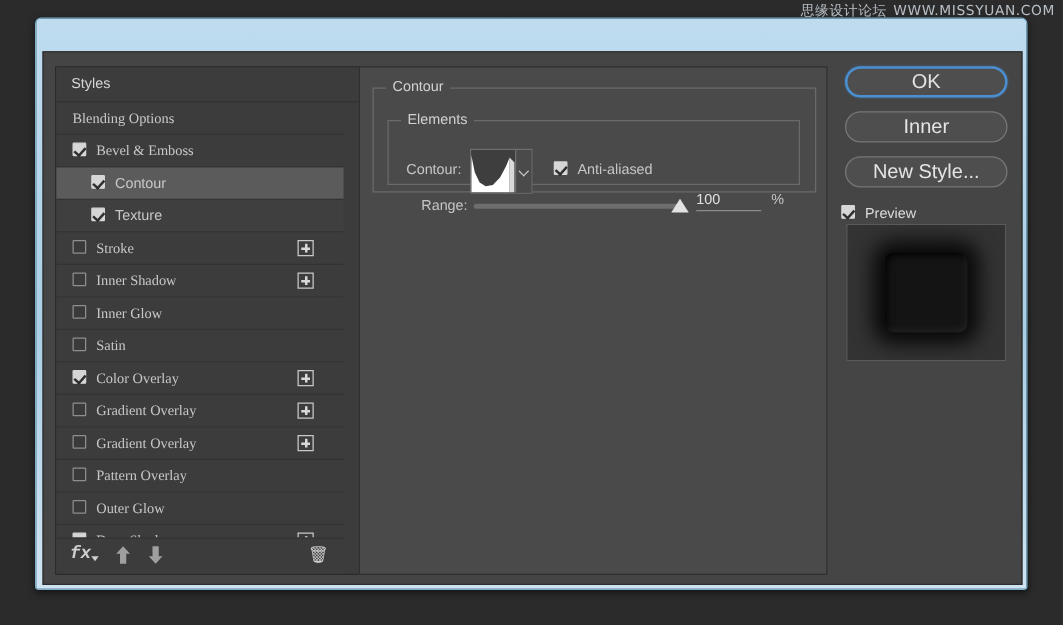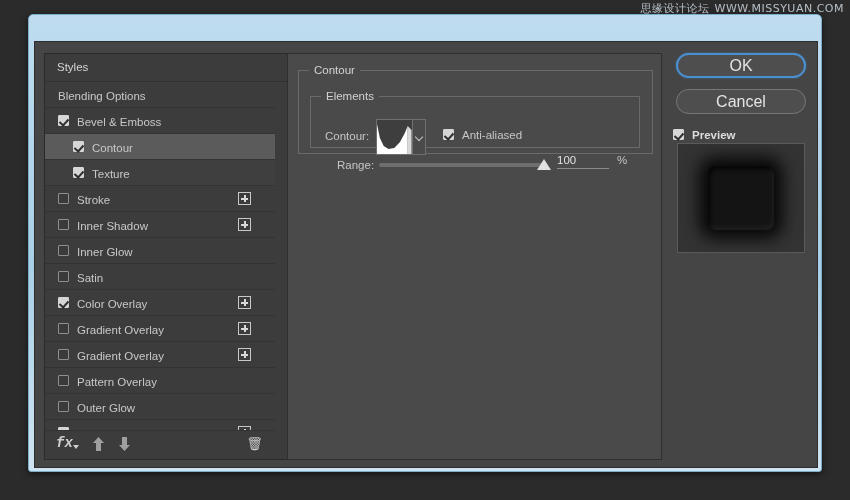--- a/index.html
+++ b/index.html
@@ -90,21 +90,21 @@
     position: relative;
     height: 26px; line-height: 26px;
     border-bottom: 1px solid #333;
     background: #3c3c3c;
     padding-left: 11px;
     font-size: 11.5px;
     color: #c8c8c8;
     cursor: default;
     box-sizing: border-box;
   }
-  .style-row.plain { padding-left: 13px; }
+  .style-row.plain { padding-left: 13px; font-family: Liberation Serif, serif; }
   .style-row.sub { padding-left: 28px; background: #3f3f3f; }
   .style-row.selected { background: #5b5b5b; }
 
   .cb {
     display: inline-block;
     width: 11px; height: 11px;
     border: 1px solid #8e8e8e;
     background: #3a3a3a;
     vertical-align: -1px;
     margin-right: 8px;
@@ -299,21 +299,20 @@
   .btn.primary {
     border: 2px solid #4a8fd0;
     line-height: 21px;
     box-shadow: 0 0 2px rgba(74,143,208,.6);
   }
   .preview-row {
     text-align: center;
     font-size: 11.5px; color: #dcdcdc;
     margin-top: 3px; margin-bottom: 12px;
     cursor: pointer;
-    font-weight: bold;
   }
   .thumb {
     width: 128px; height: 110px;
     margin: 0 auto;
     background: #333333;
     border: 1px solid #5a5a5a;
     position: relative;
     box-sizing: border-box;
     overflow: hidden;
   }
@@ -413,21 +412,22 @@
             <div class="slider-track"></div>
             <div class="slider-thumb"></div>
             <div class="range-value">100</div>
             <span class="range-pct">%</span>
           </fieldset>
         </fieldset>
       </div>
 
       <div class="right-col">
         <div class="btn primary">OK</div>
-        <div class="btn">Cancel</div>
+        <div class="btn">Inner</div>
+        <div class="btn">New Style...</div>
 
         <label class="preview-row">
           <span class="cb on"></span><span>Preview</span>
         </label>
 
         <div class="thumb">
           <div class="shape"></div>
         </div>
       </div>
 

